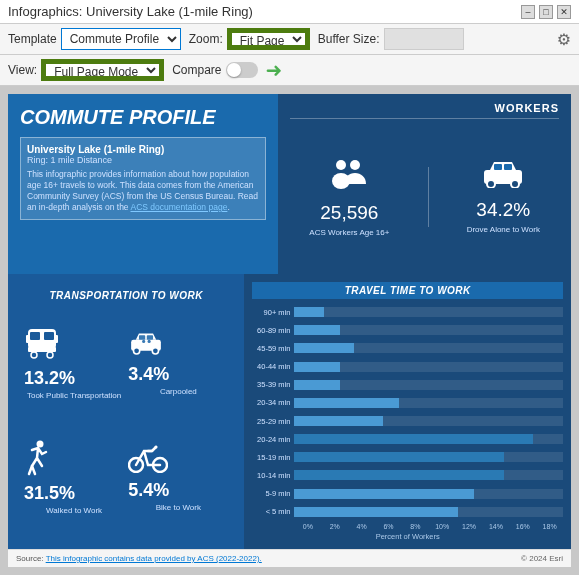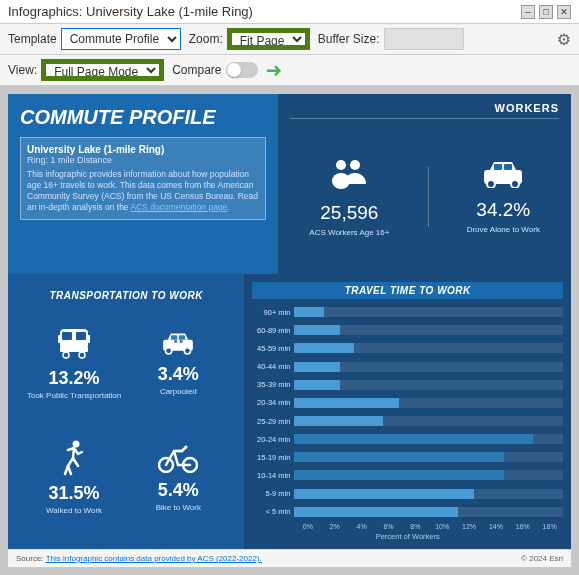--- a/index.html
+++ b/index.html
@@ -272,21 +272,20 @@
     }
     .transport-grid {
       display: grid;
       grid-template-columns: 1fr 1fr;
       gap: 4px;
       flex: 1;
     }
     .transport-item {
       display: flex;
       flex-direction: column;
-      align-items: center;
       justify-content: center;
       gap: 2px;
     }
     .transport-icon {
       font-size: 32px;
       color: #fff;
       line-height: 1;
     }
     .transport-pct {
       color: #fff;

